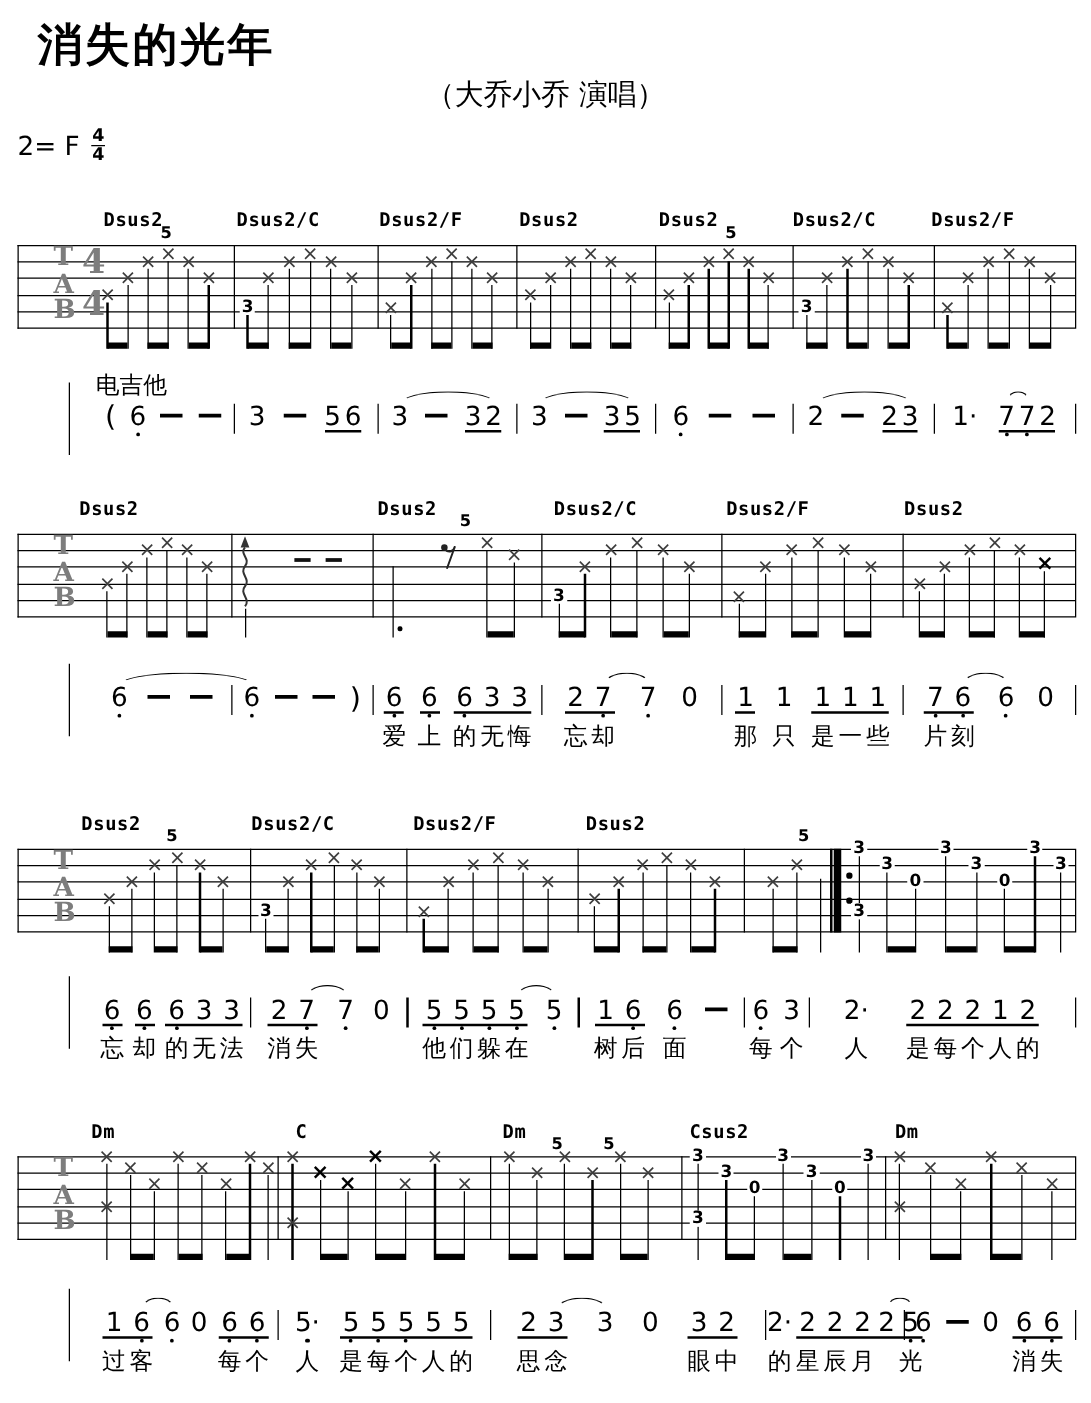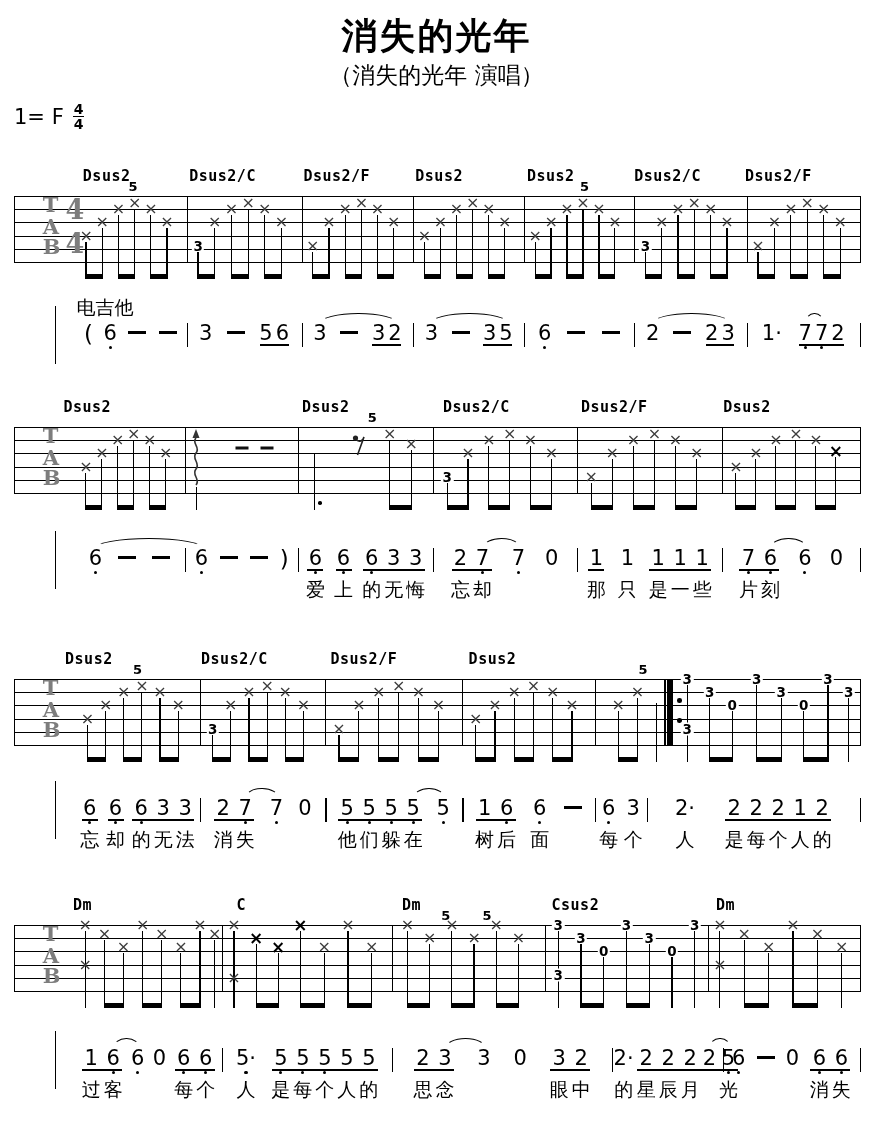--- a/index.html
+++ b/index.html
@@ -1,18 +1,18 @@
 <!DOCTYPE html>
 <html style="--ink: #000000; --xmark: #3d3d3d; --gray: #7d7d7d;"><head>
 <meta charset="utf-8">
 <style>
   html,body{margin:0;padding:0;background:#fff;}
   #page{position:relative;width:873px;height:1122px;background:#fff;overflow:hidden;
         font-family:"DejaVu Sans","Liberation Sans",sans-serif;color:#000;}
-  #title{position:absolute;left:0;right:0;top:12px;text-align:center;font-size:36px;font-weight:bold;letter-spacing:2px;}
+  #title{position:absolute;left:0;right:0;top:12px;font-size:36px;font-weight:bold;letter-spacing:2px;padding-left:30px;}
   #subtitle{position:absolute;left:0;right:0;top:60px;text-align:center;font-size:23px;}
   #credits{position:absolute;left:753px;top:85px;font-size:18px;line-height:25px;white-space:nowrap;}
   #keysig{position:absolute;left:14px;top:102px;font-size:21px;display:flex;align-items:center;}
   .frac{display:inline-flex;flex-direction:column;margin-left:9px;font-size:14px;font-weight:bold;line-height:14px;text-align:center;}
   .frac .top{border-bottom:1.5px solid #000;padding:0 1px;}
   
   .staff{position:absolute;left:14px;width:846px;height:66px;}
   .sline{position:absolute;left:0;right:0;height:1px;background:var(--ink,#000);}
   .sbar{position:absolute;top:0;width:1px;height:67px;background:var(--ink,#000);}
   .tabletter{position:absolute;left:3.4%;font-family:"DejaVu Serif",serif;font-size:21px;font-weight:bold;color:var(--gray,#7d7d7d);line-height:22px;}
@@ -49,23 +49,23 @@
   .jdash{width:18px;height:3px;background:#000;}
   .jparen{font-size:23px;line-height:25px;padding:0 1px;}
   .jarc{position:absolute;height:9px;border:1.6px solid transparent;border-top-color:#000;
         border-radius:50% 50% 0 0/100% 100% 0 0;border-bottom:none;}
 </style>
 </head>
 <body>
 
 <div id="page">
   <div id="title">消失的光年</div>
-  <div id="subtitle">（消失的光年 演唱）</div>
+  <div id="subtitle">（大乔小乔 演唱）</div>
   <div id="keysig">
-    <span>1= F</span>
+    <span>2= F</span>
     <span class="frac">
       <span class="top">4</span>
       <span>4</span>
     </span>
   </div>
 <div class="staff" style="top: 196px;">
       <div class="sline" style="top: 0px;"></div>
       <div class="sline" style="top: 13.2px;"></div>
       <div class="sline" style="top: 26.4px;"></div>
       <div class="sline" style="top: 39.6px;"></div>

